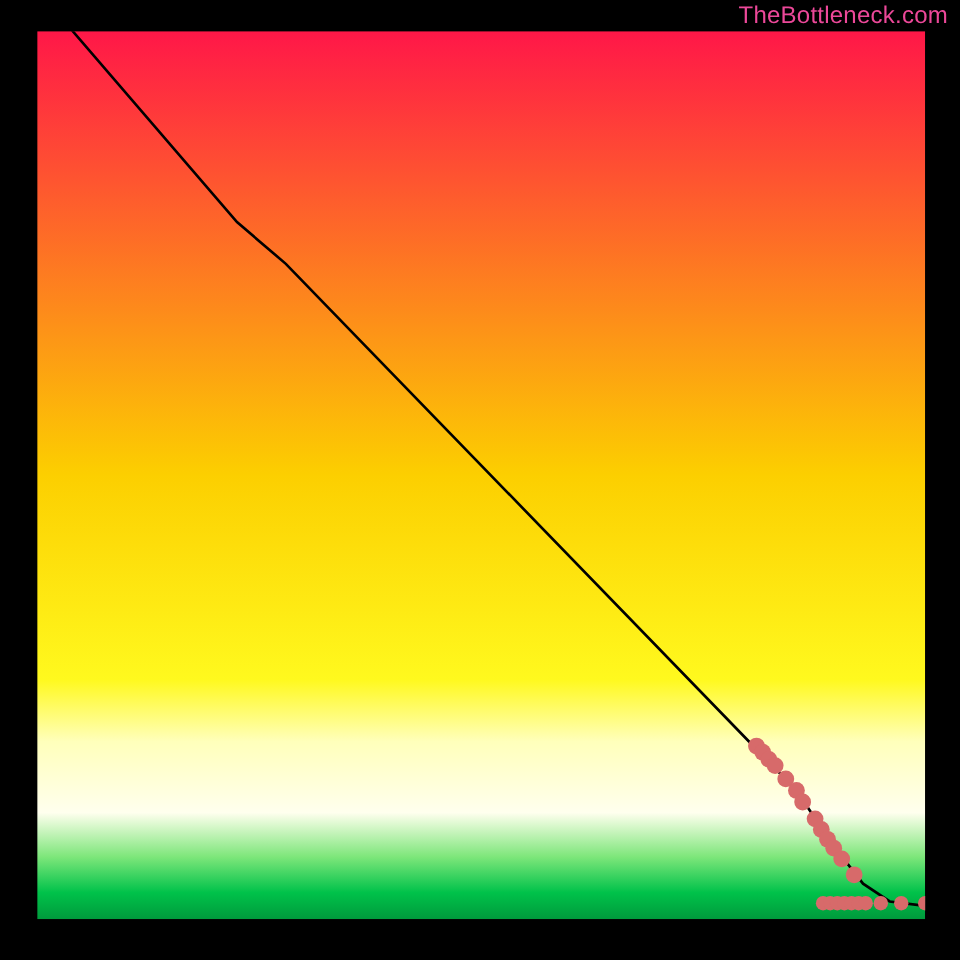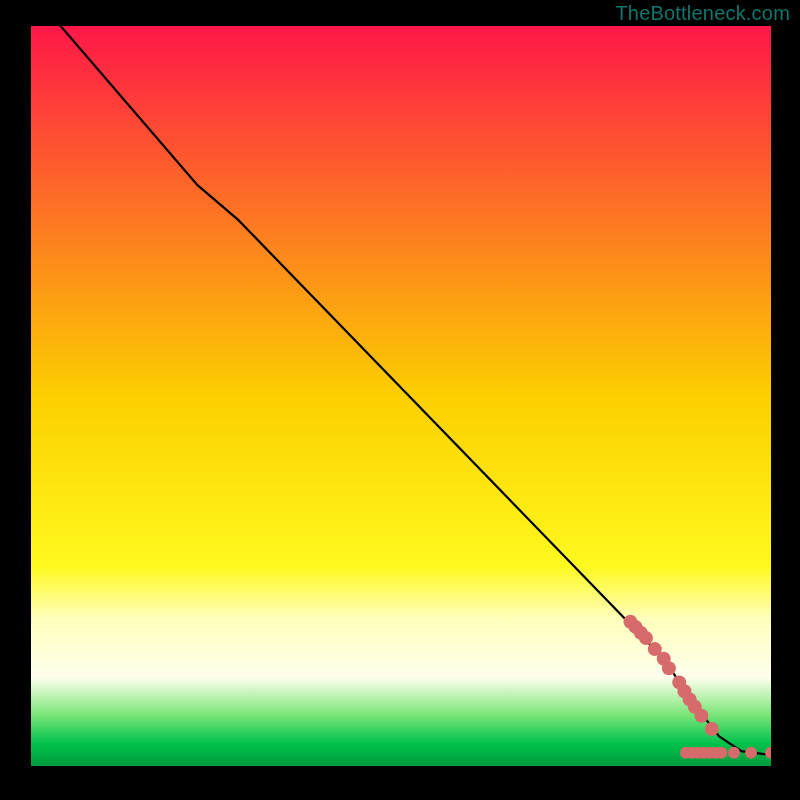--- a/index.html
+++ b/index.html
@@ -14,21 +14,21 @@
   .stage {
     position: relative;
     width: 800px;
     height: 800px;
     background: #000;
   }
   .attribution {
     position: absolute;
     top: 2px;
     right: 10px;
-    color: #0f766e;
+    color: #ec4899;
     font-size: 20px;
     font-weight: 500;
     letter-spacing: 0.2px;
     user-select: none;
   }
   .plot {
     position: absolute;
     left: 31px;
     top: 26px;
     width: 740px;

